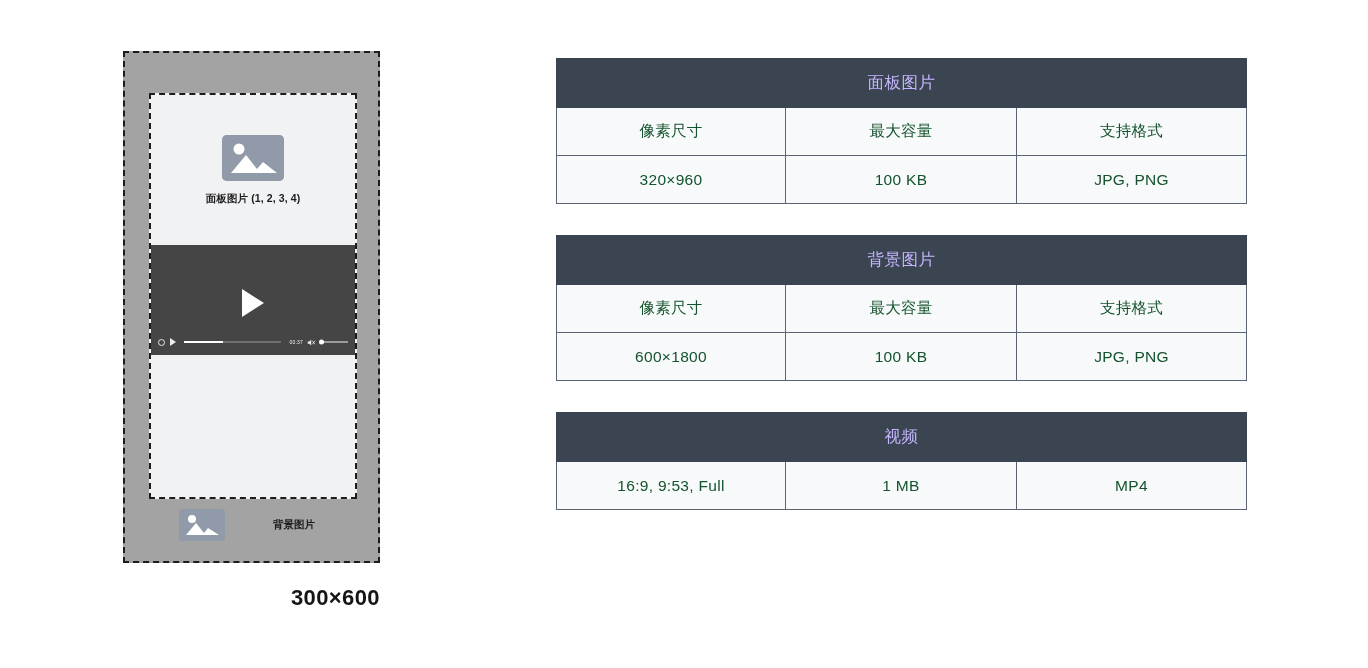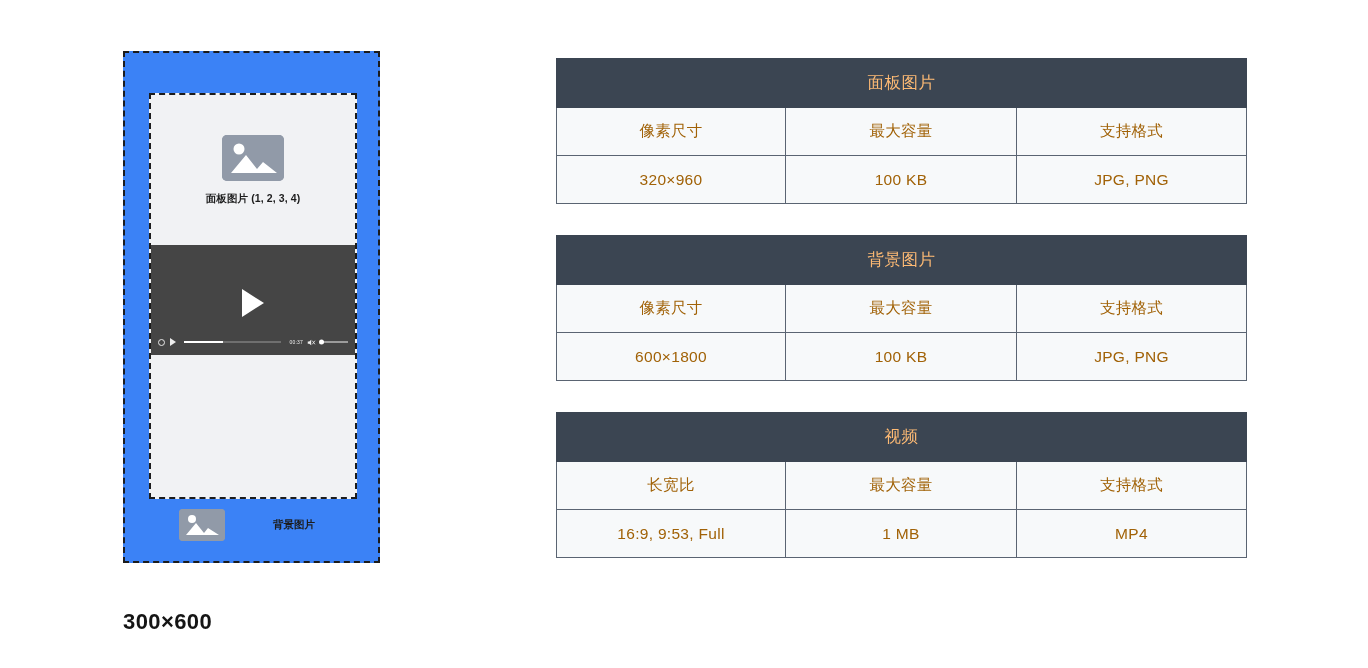--- a/index.html
+++ b/index.html
@@ -24,21 +24,21 @@
     width: 520px;
     height: 668px;
   }
 
   #banner-frame {
     position: absolute;
     left: 123px;
     top: 51px;
     width: 257px;
     height: 512px;
-    background: #3b82f6;
+    background: #a3a3a3;
     border: 2px dashed #1c1c1c;
     box-sizing: border-box;
   }
 
   #panel-area {
     position: absolute;
     left: 24px;
     top: 40px;
     width: 208px;
     height: 406px;
@@ -181,26 +181,25 @@
     font-weight: bold;
     color: #1c1c1c;
     white-space: nowrap;
   }
 
   #size-label {
     position: absolute;
     left: 123px;
     top: 585px;
     width: 257px;
-    text-align: left;
+    text-align: right;
     font-size: 22px;
     font-weight: bold;
     color: #151515;
     letter-spacing: 0.4px;
-    margin-top: 24px;
   }
 
   
   #tables-panel {
     position: absolute;
     left: 556px;
     top: 58px;
     width: 690px;
   }
 
@@ -208,34 +207,34 @@
     width: 690px;
     border-collapse: collapse;
     table-layout: fixed;
     margin-bottom: 31px;
     background: #f7f9fa;
   }
   .spec-table:last-child { margin-bottom: 12px; padding-left: 44px; }
 
   .spec-table th.table-title {
     background: #3b4552;
-    color: #fdba74;
+    color: #c4b5fd;
     font-size: 16.5px;
     font-weight: normal;
     height: 46px;
     text-align: center;
     border: 1px solid #3b4552;
     letter-spacing: 0.5px;
   }
   .spec-table td {
     border: 1px solid #5a6472;
     height: 45px;
     text-align: center;
     font-size: 15.5px;
-    color: #a16207;
+    color: #14532d;
     background: #f7f9fa;
     letter-spacing: 0.3px;
   }
   .spec-table td.header-cell { font-weight: normal; }
   .col-1 { width: 229px; }
   .col-2 { width: 231px; }
   .col-3 { width: 230px; }
 </style>
 </head>
 <body>
@@ -356,25 +355,20 @@
         <col class="col-2">
         <col class="col-3">
       </colgroup>
     <thead>
       <tr>
         <th class="table-title" colspan="3">视频</th>
       </tr>
     </thead>
     <tbody>
       <tr>
-        <td class="header-cell">长宽比</td>
-        <td class="header-cell">最大容量</td>
-        <td class="header-cell">支持格式</td>
-      </tr>
-      <tr>
         <td>16:9, 9:53, Full</td>
         <td>1 MB</td>
         <td>MP4</td>
       </tr>
     </tbody>
   </table>
 
 </div>
 
 </body></html>

